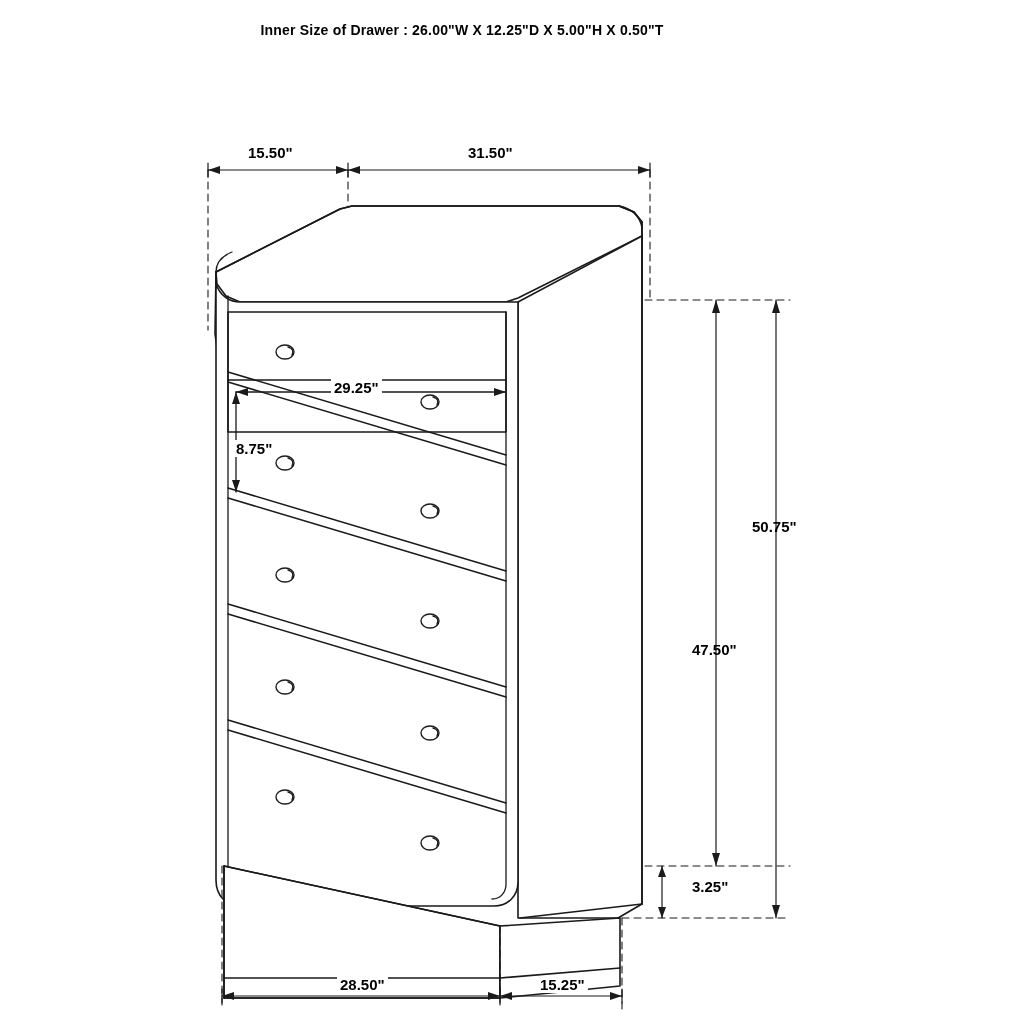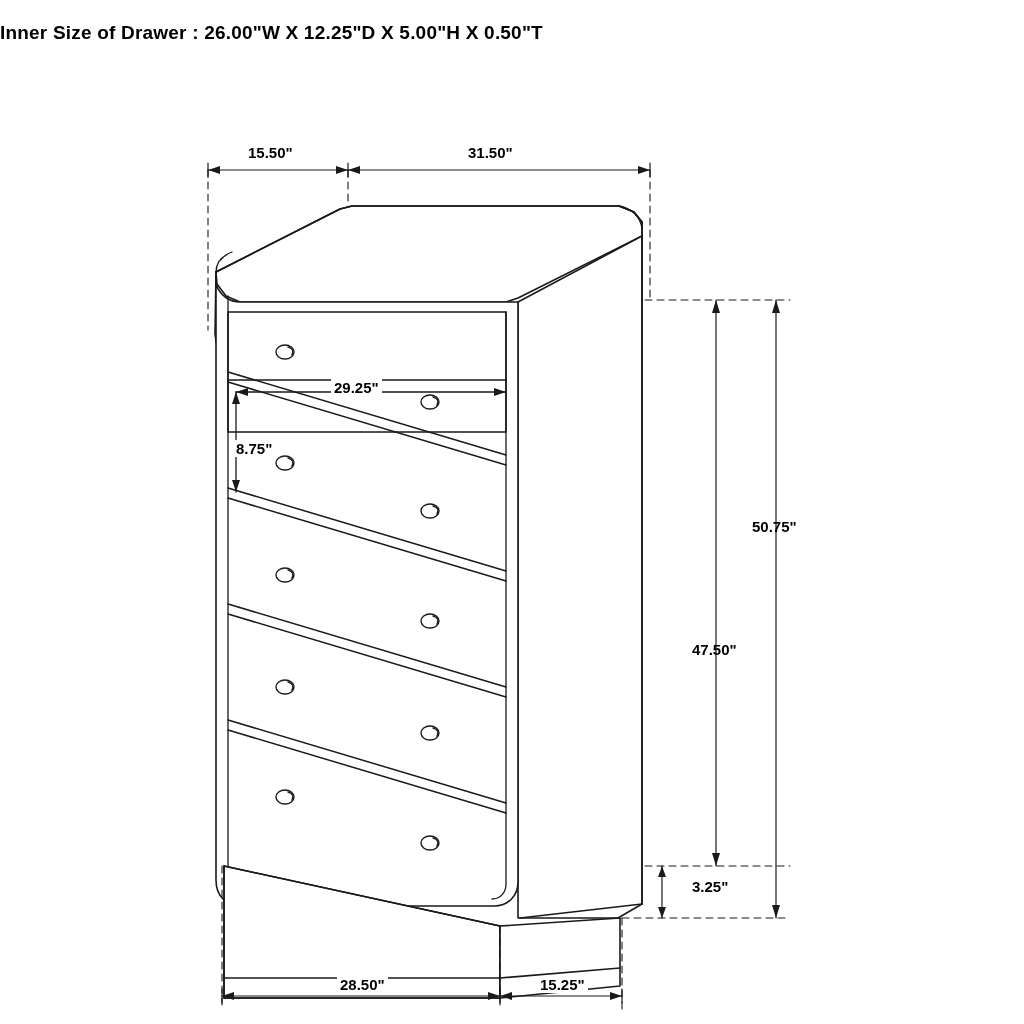--- a/index.html
+++ b/index.html
@@ -16,22 +16,22 @@
   }
   #diagram-root {
     position: absolute;
     inset: 0;
   }
   .title {
     position: absolute;
     top: 22px;
     left: 0;
     width: 924px;
-    text-align: left;
-    font-size: 19px;
+    text-align: center;
+    font-size: 14px;
     font-weight: bold;
     color: #000000;
     letter-spacing: 0.2px;
   }
   svg.drawing {
     position: absolute;
     top: 0;
     left: 0;
     width: 1024px;
     height: 1024px;

